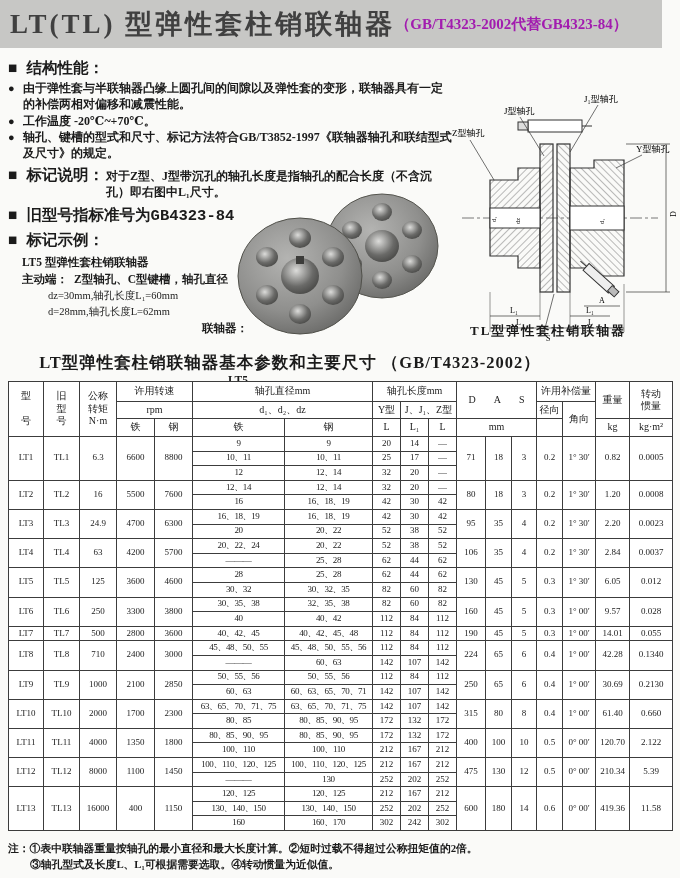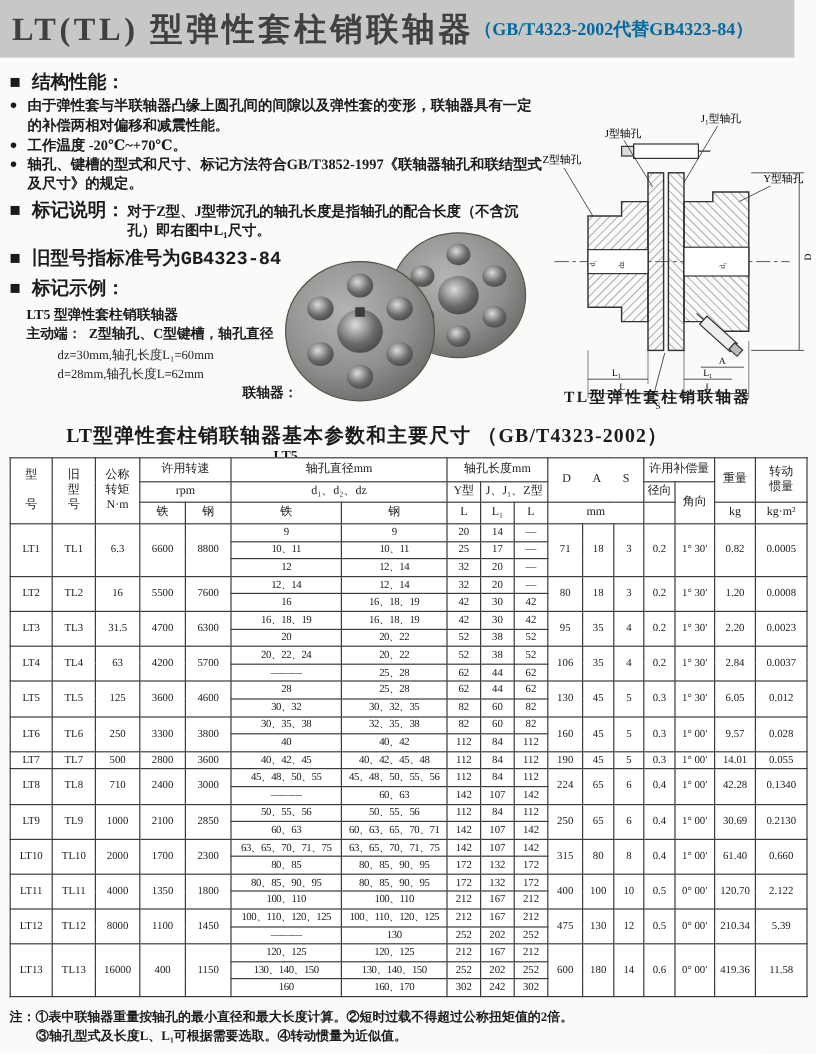--- a/index.html
+++ b/index.html
@@ -8,21 +8,21 @@
     background:#fafaf8;color:#1b1b1b;
     font-family:"Liberation Serif","DejaVu Serif",serif;
     overflow:hidden;
   }
   
   .title-band{
     position:absolute;left:0;top:8;width:662px;height:48px;
     background:#c7c7c5;display:flex;align-items:center;padding-left:10px;box-sizing:border-box;
   }
   .title-main{font-size:27px;font-weight:bold;letter-spacing:3px;color:#404040;white-space:nowrap;}
-  .title-paren{font-size:15px;font-weight:bold;letter-spacing:0;color:#0369a1;white-space:nowrap;}
+  .title-paren{font-size:15px;font-weight:bold;letter-spacing:0;color:#a21caf;white-space:nowrap;}
   
   .intro{position:absolute;left:8px;top:60px;width:444px;}
   .sec-head{font-family:Liberation Mono, monospace;font-weight:bold;font-size:15.5px;line-height:1.25;}
   .bullets{margin:2px 0 6px 0;}
   .bullet{display:flex;font-size:12px;font-weight:bold;line-height:1.3;margin:1px 0;}
   .bullet .dot{width:15px;flex:0 0 15px;font-size:11px;}
   .mark-row{display:flex;font-size:12px;font-weight:bold;line-height:1.3;margin-top:6px;}
   .mark-row .sec-head{white-space:nowrap;margin-right:2px;}
   .mark-text{padding-top:2px;}
   .old-row{margin-top:6px;}
@@ -34,21 +34,21 @@
   .frac{display:inline-block;vertical-align:middle;text-align:center;font-size:10px;font-weight:normal;margin:0 4px;}
   .frac .num{display:block;border-bottom:1px solid #222;padding:0 2px;}
   .frac .den{display:block;padding:15px 2px;}
   .coupling-line{display:flex;align-items:flex-end;flex-direction:column;}
   
   .diagram{position:absolute;left:444px;top:60px;width:236px;height:286px;}
   .diagram svg{display:block;}
   .diagram text{font-family:"Liberation Serif","DejaVu Serif",serif;}
   .photo{position:absolute;left:230px;top:186px;width:218px;height:154px;}
   
-  .table-title{position:absolute;left:16px;top:352px;width:580px;text-align:center;
+  .table-title{position:absolute;left:0;top:352px;width:580px;text-align:center;
     font-size:16.5px;font-weight:bold;letter-spacing:1px;}
   table.spec{
     position:absolute;left:8px;top:381px;width:664px;
     border-collapse:collapse;table-layout:fixed;background:#fff;
   }
   table.spec th,table.spec td{
     border:1px solid #3c3c3c;padding:0 1px;text-align:center;
     font-weight:normal;overflow:hidden;
   }
   table.spec th{font-size:10px;line-height:1.25;white-space:pre-line;}
@@ -350,21 +350,21 @@
       <tr>
         <td class="left">16</td>
         <td class="left">16、18、19</td>
         <td>42</td>
         <td>30</td>
         <td>42</td>
       </tr>
       <tr>
         <td rowspan="2">LT3</td>
         <td rowspan="2">TL3</td>
-        <td rowspan="2">31.5</td>
+        <td rowspan="2">24.9</td>
         <td rowspan="2">4700</td>
         <td rowspan="2">6300</td>
         <td class="left">16、18、19</td>
         <td class="left">16、18、19</td>
         <td>42</td>
         <td>30</td>
         <td>42</td>
         <td rowspan="2">95</td>
         <td rowspan="2">35</td>
         <td rowspan="2">4</td>

